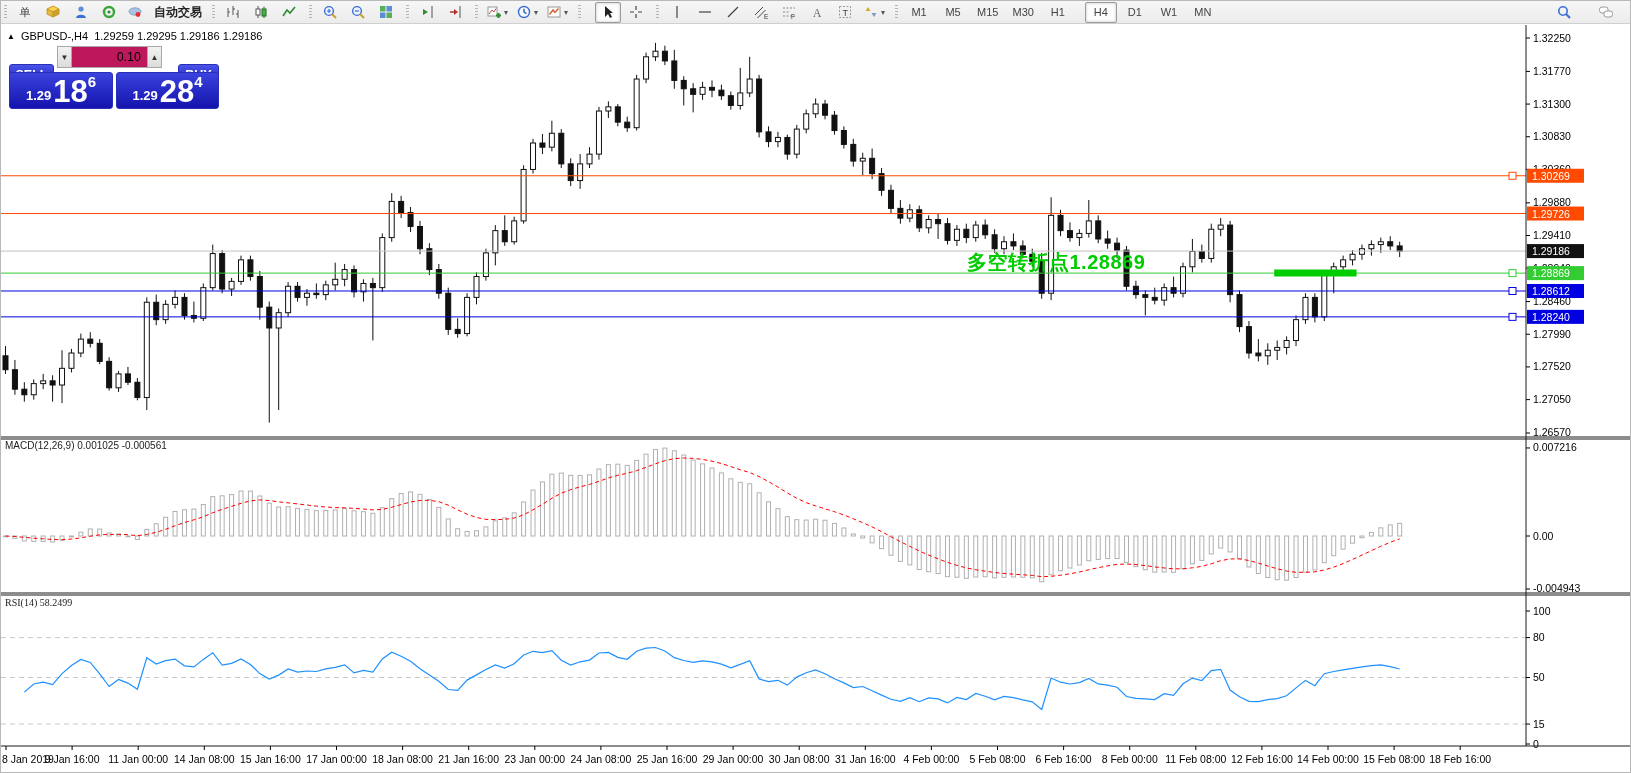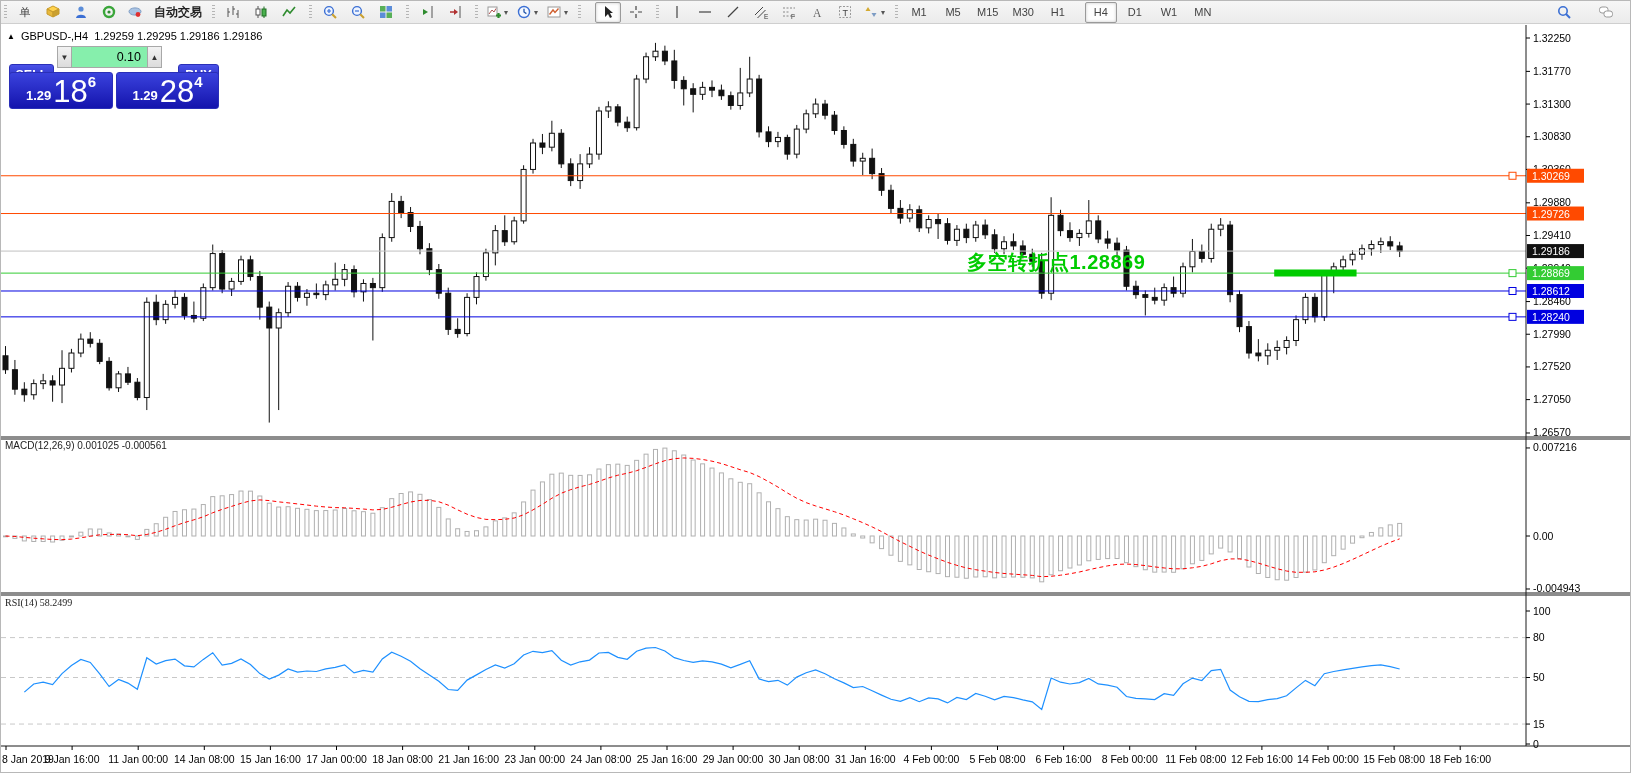--- a/index.html
+++ b/index.html
@@ -22,29 +22,29 @@
   #tb-right{margin-left:auto;display:flex;align-items:center;gap:14px;padding-right:12px;}
   
   #ocp{position:absolute;left:8px;top:45px;width:210px;height:64px;z-index:5;}
   .ocp-btn{position:absolute;top:18px;height:22px;border:1px solid #2a2fb8;border-radius:3px;
       background:linear-gradient(#4a52e8,#1b1fb4);color:#fff;font-size:12.5px;font-weight:bold;
       display:flex;align-items:center;justify-content:center;box-sizing:border-box;}
   #sell-btn{left:0;width:45px;} #buy-btn{right:0;width:41px;text-align:right;}
   #vol{position:absolute;left:48px;top:0;width:105px;height:22px;display:flex;box-sizing:border-box;}
   .spin{width:15px;height:22px;background:linear-gradient(#f2f2f2,#dcdcdc);border:1px solid #a8a8a8;
         font-size:8px;color:#333;display:flex;align-items:center;justify-content:center;box-sizing:border-box;}
-  #vol-field{flex:1;height:22px;background:#86efac;border-top:1px solid #a8a8a8;border-bottom:1px solid #a8a8a8;
+  #vol-field{flex:1;height:22px;background:#be185d;border-top:1px solid #a8a8a8;border-bottom:1px solid #a8a8a8;
         font-size:12.5px;color:#000;display:flex;align-items:center;justify-content:flex-end;
         padding-right:6px;box-sizing:border-box;}
   .quote{position:absolute;top:26px;height:37px;border-radius:3px;border:1px solid #2a2fb8;
       background:linear-gradient(#3a42dd,#1414ad);color:#fff;display:flex;align-items:flex-end;
       justify-content:center;padding-bottom:3px;box-sizing:border-box;}
   #bid-block{left:0;width:104px;} #ask-block{left:107px;width:103px;}
   .q-small{font-size:13px;font-weight:bold;margin-right:2px;line-height:1;padding-bottom:3px;}
-  .q-big{font-size:31px;font-weight:normal;line-height:0.85;}
+  .q-big{font-size:31px;font-weight:bold;line-height:0.85;}
   .q-sup{font-size:15px;font-weight:bold;line-height:1;align-self:flex-start;margin-top:1px;}
   
   #title-bar{position:absolute;left:6px;top:29px;display:flex;align-items:center;gap:6px;
       font-size:11px;color:#000;z-index:4;}
   #title-tri{font-size:8px;}
   #macd-label,#rsi-label{position:absolute;left:4px;font-size:10px;color:#222;z-index:4;}
   #macd-label{top:439px;} #rsi-label{top:596px;font-family:Liberation Serif, serif;}
   #chart-svg{position:absolute;left:0;top:24px;}
 </style>
 </head>

